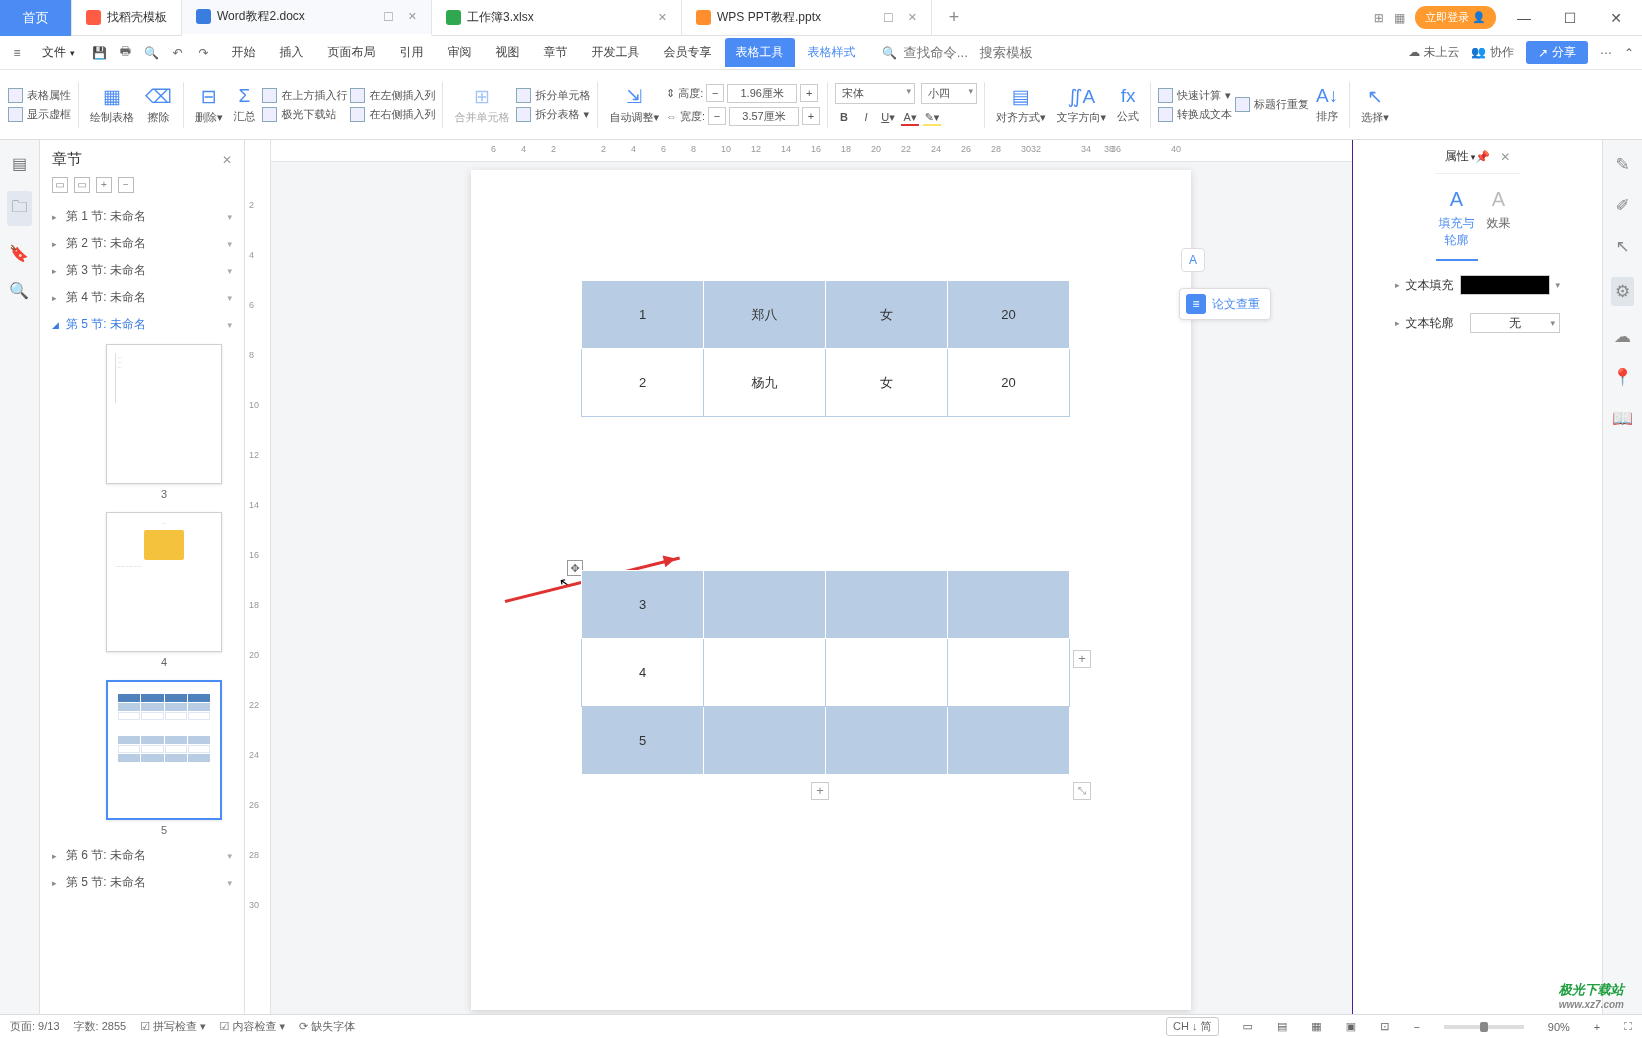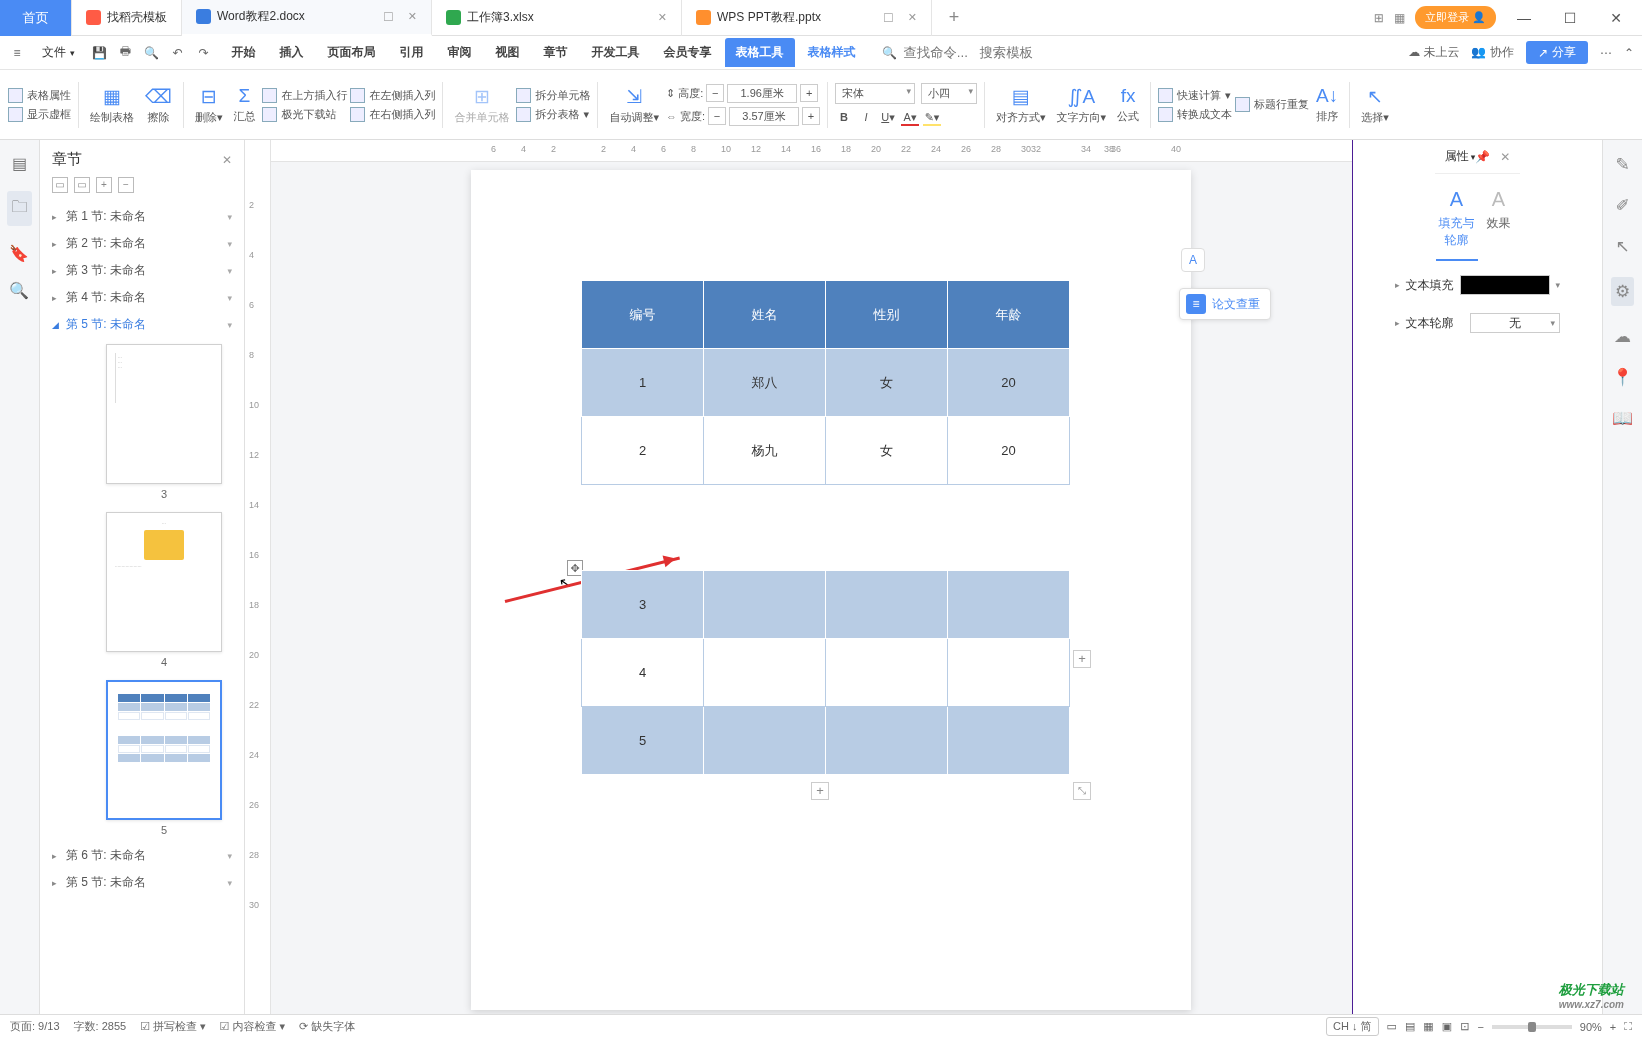--- a/index.html
+++ b/index.html
@@ -12,21 +12,21 @@
 .tab-close{color:#999;font-size:11px;margin-left:8px;}
 .tab-plus{width:44px;text-align:center;color:#888;font-size:18px;}
 .titlebar-right{margin-left:auto;display:flex;align-items:center;gap:10px;padding-right:8px;}
 .login-btn{background:#ff9a2e;color:#fff;padding:4px 10px;border-radius:11px;font-size:11px;}
 .win-btn{width:36px;text-align:center;color:#555;font-size:14px;}
 .menubar{height:34px;background:#fff;display:flex;align-items:center;padding:0 8px;border-bottom:1px solid #e5e5e5;gap:2px;}
 .mb-left{display:flex;align-items:center;gap:8px;}
 .mb-file{display:flex;align-items:center;gap:4px;padding:3px 8px;border-radius:3px;}
 .mb-ico{width:18px;text-align:center;color:#666;}
 .mb-tabs{display:flex;gap:2px;margin-left:6px;}
-.mb-tab{padding:6px 11px;cursor:pointer;color:#444;border-radius:3px 3px 0 0;font-weight:bold;}
+.mb-tab{padding:6px 11px;cursor:pointer;color:#444;border-radius:3px 3px 0 0;}
 .mb-tab.blue{background:#4a8bf4;color:#fff;}
 .mb-tab.link{color:#4a8bf4;}
 .mb-search{display:flex;align-items:center;gap:6px;margin-left:14px;color:#999;}
 .mb-search input{border:none;outline:none;width:70px;color:#999;}
 .mb-right{margin-left:auto;display:flex;align-items:center;gap:12px;color:#666;}
 .share-btn{background:#4a8bf4;color:#fff;padding:3px 12px;border-radius:3px;display:flex;align-items:center;gap:4px;}
 .ribbon{height:70px;background:#fff;display:flex;align-items:center;padding:0 8px;border-bottom:1px solid #ddd;gap:3px;font-size:11px;color:#555;}
 .rb-row{display:flex;align-items:center;gap:6px;}
 .rb-sep{width:1px;height:46px;background:#e3e3e3;margin:0 4px;}
 .rb-btn{display:flex;flex-direction:column;align-items:center;gap:2px;cursor:pointer;padding:2px 4px;}
@@ -99,21 +99,21 @@
 .prop-tab .pticon{font-size:20px;color:#4a8bf4;display:block;margin-bottom:4px;}
 .prop-tab.active{color:#4a8bf4;border-bottom:2px solid #4a8bf4;}
 .prop-body{padding:14px 14px;}
 .prop-row{display:flex;align-items:center;margin-bottom:18px;gap:6px;}
 .prop-row .ar{font-size:9px;color:#888;}
 .prop-row .lbl{flex:1;}
 .swatch{width:90px;height:20px;background:#000;border:1px solid #ccc;}
 .sel-box{width:90px;height:20px;border:1px solid #ccc;text-align:center;line-height:18px;position:relative;}
 .sel-box:after{content:"▾";position:absolute;right:4px;font-size:9px;color:#888;}
 .statusbar{height:24px;background:#fff;border-top:1px solid #ddd;display:flex;align-items:center;padding:0 10px;font-size:11px;color:#666;gap:14px;}
-.statusbar .sb-r{margin-left:auto;display:flex;align-items:center;gap:8px;}
+.statusbar .sb-r{margin-left:auto;display:flex;align-items:center;gap:24px;}
 .sb-btn{cursor:pointer;display:flex;align-items:center;gap:3px;}
 .watermark{position:absolute;right:18px;bottom:28px;font-size:13px;color:#1e9e3e;font-style:italic;font-weight:bold;text-shadow:0 0 1px #fff;}
 .watermark .sub{display:block;font-size:10px;color:#888;}
 .thumb-img{width:40px;height:30px;background:#f5c23e;margin:4px auto;border-radius:2px;}
 .thumb-tbl{display:grid;grid-template-columns:repeat(4,1fr);gap:1px;margin:4px 2px;}
 .thumb-tbl div{height:8px;background:#b8cce4;}
 .thumb-tbl .h{background:#4f81bd;}
 .thumb-tbl .w{background:#fff;border:1px solid #dfe7f2;}
 </style>
 </head>
@@ -476,26 +476,20 @@
           <span class="ht" style="left:750px">30</span>
         <span class="ht" style="left:760px">32</span>
           <span class="ht" style="left:810px">34</span>
           <span class="ht" style="left:840px">36</span>
         <span class="ht" style="left:833px">38</span>
           <span class="ht" style="left:900px">40</span>
       </div>
       <div class="page">
         <table class="tbl tbl1">
           <tbody>
-              <tr>
-                <th>编号</th>
-                <th>姓名</th>
-                <th>性别</th>
-                <th>年龄</th>
-              </tr>
           <tr class="r1">
                 <td>1</td>
                 <td>郑八</td>
                 <td>女</td>
                 <td>20</td>
               </tr>
           <tr class="r2">
                 <td>2</td>
                 <td>杨九</td>
                 <td>女</td>

